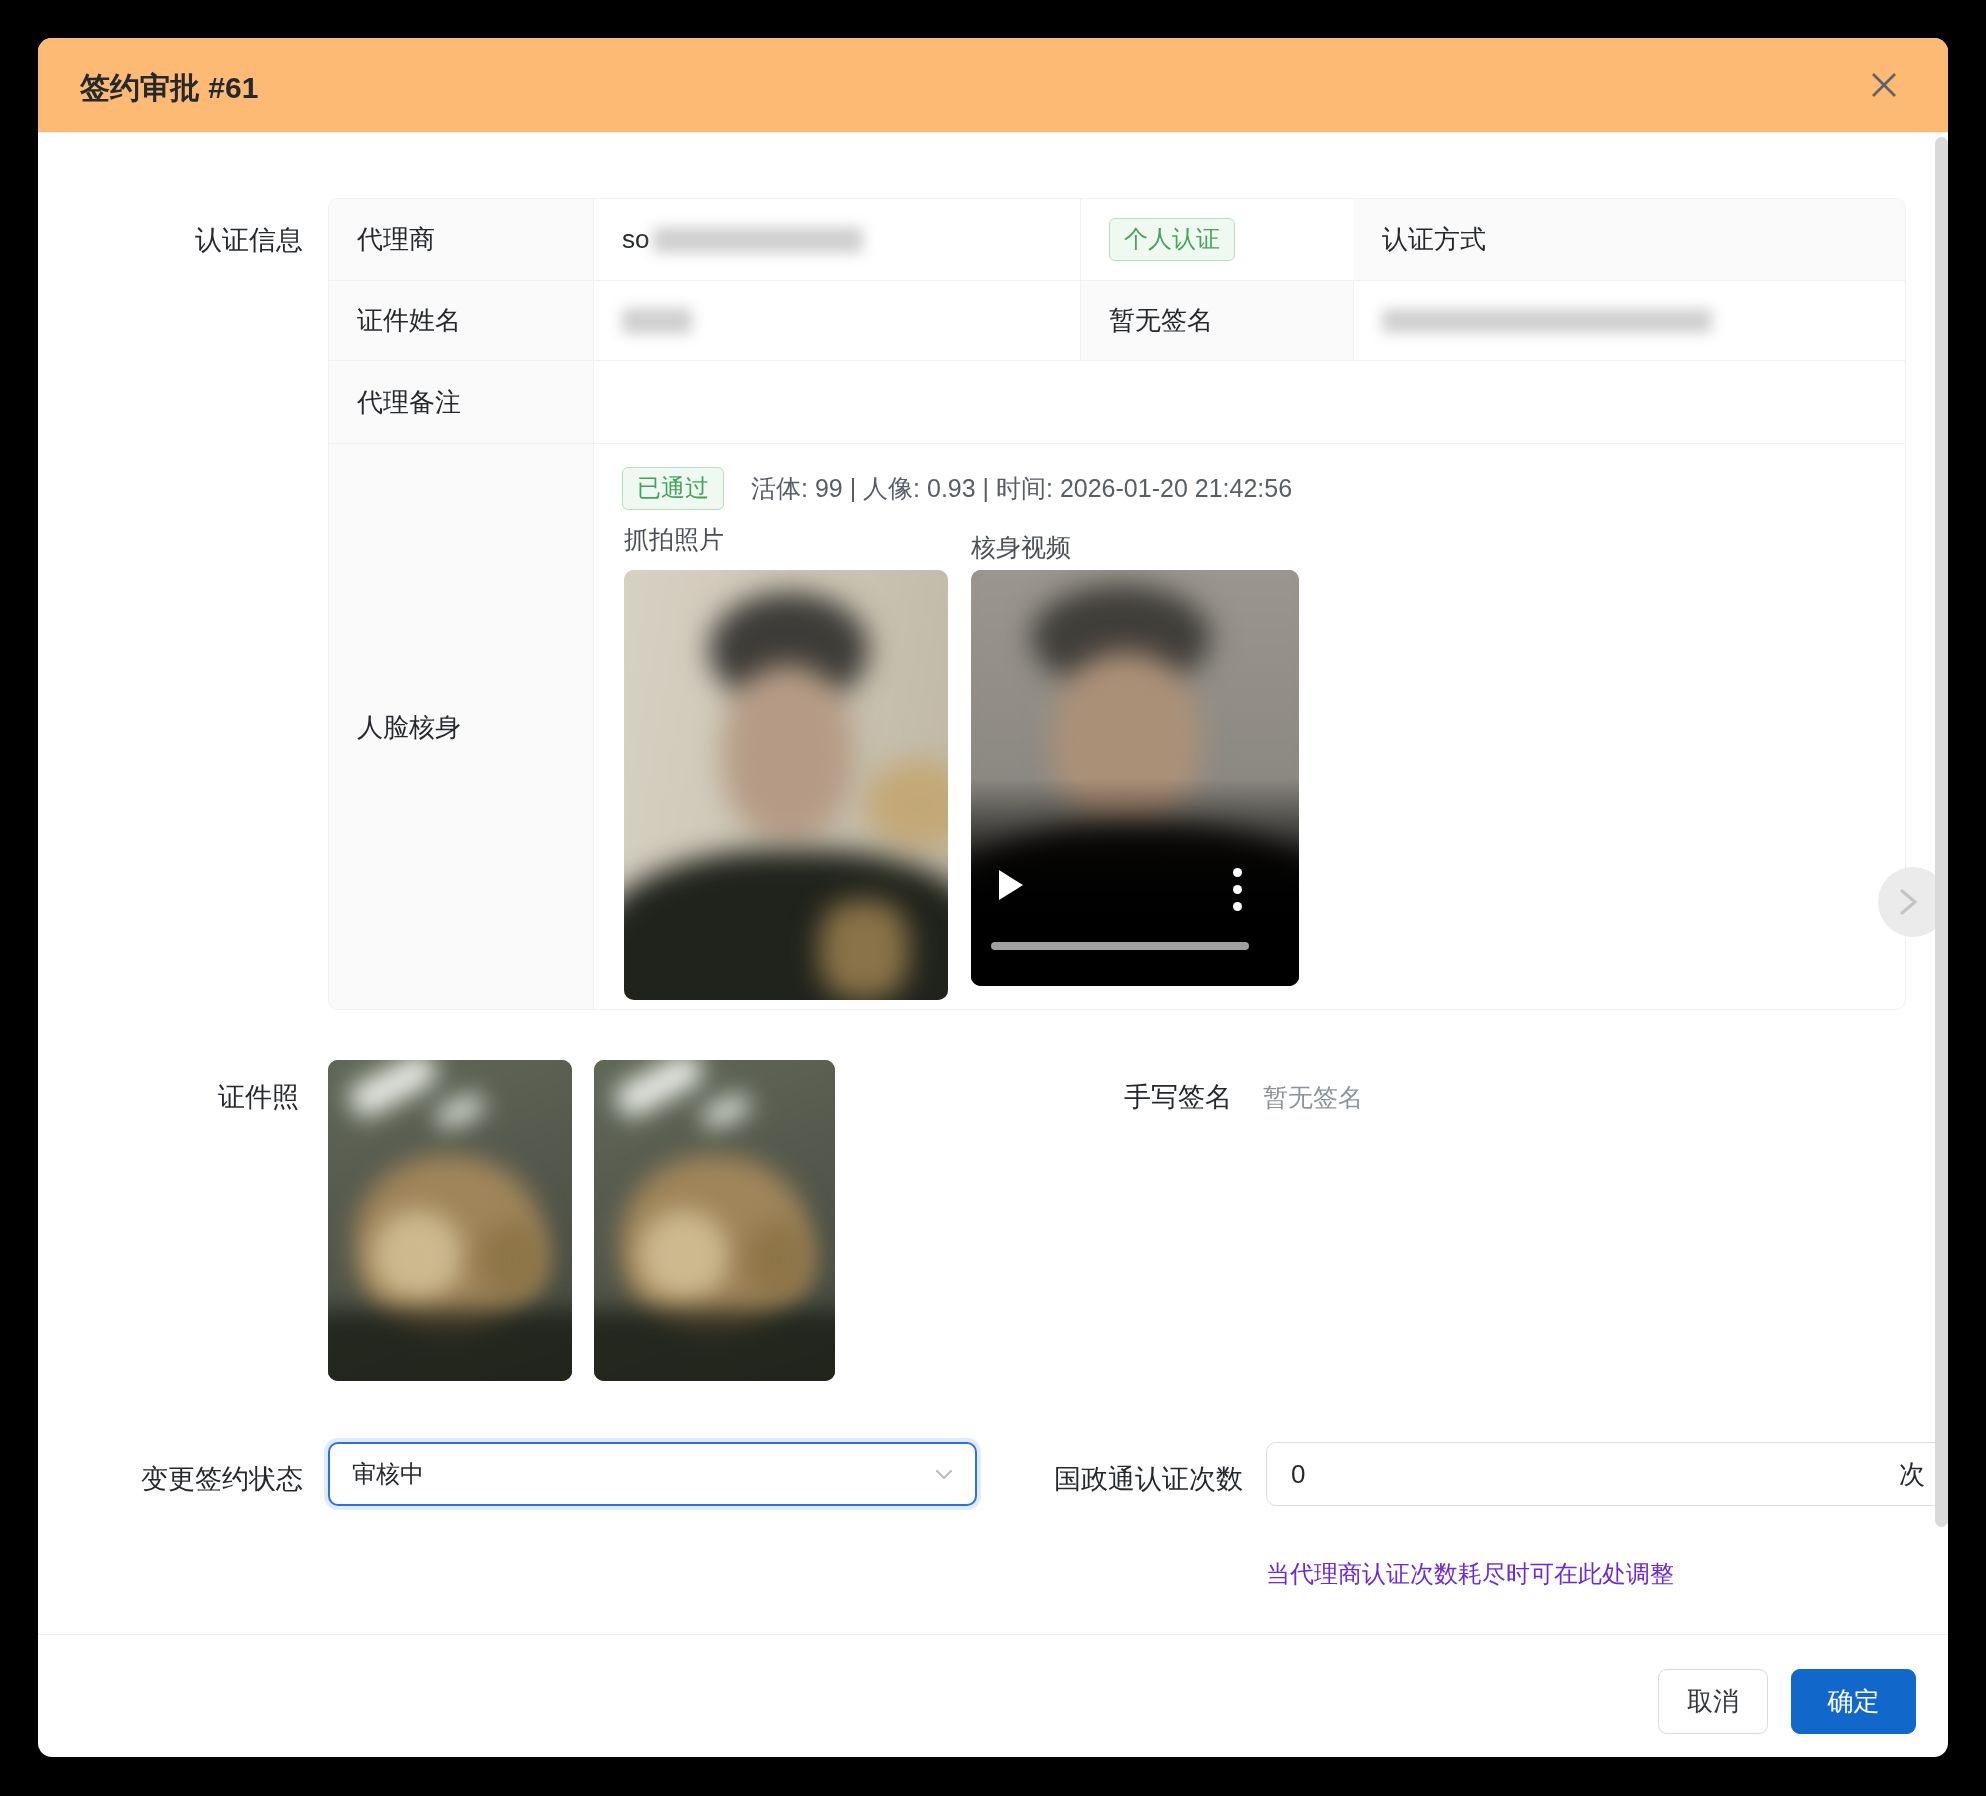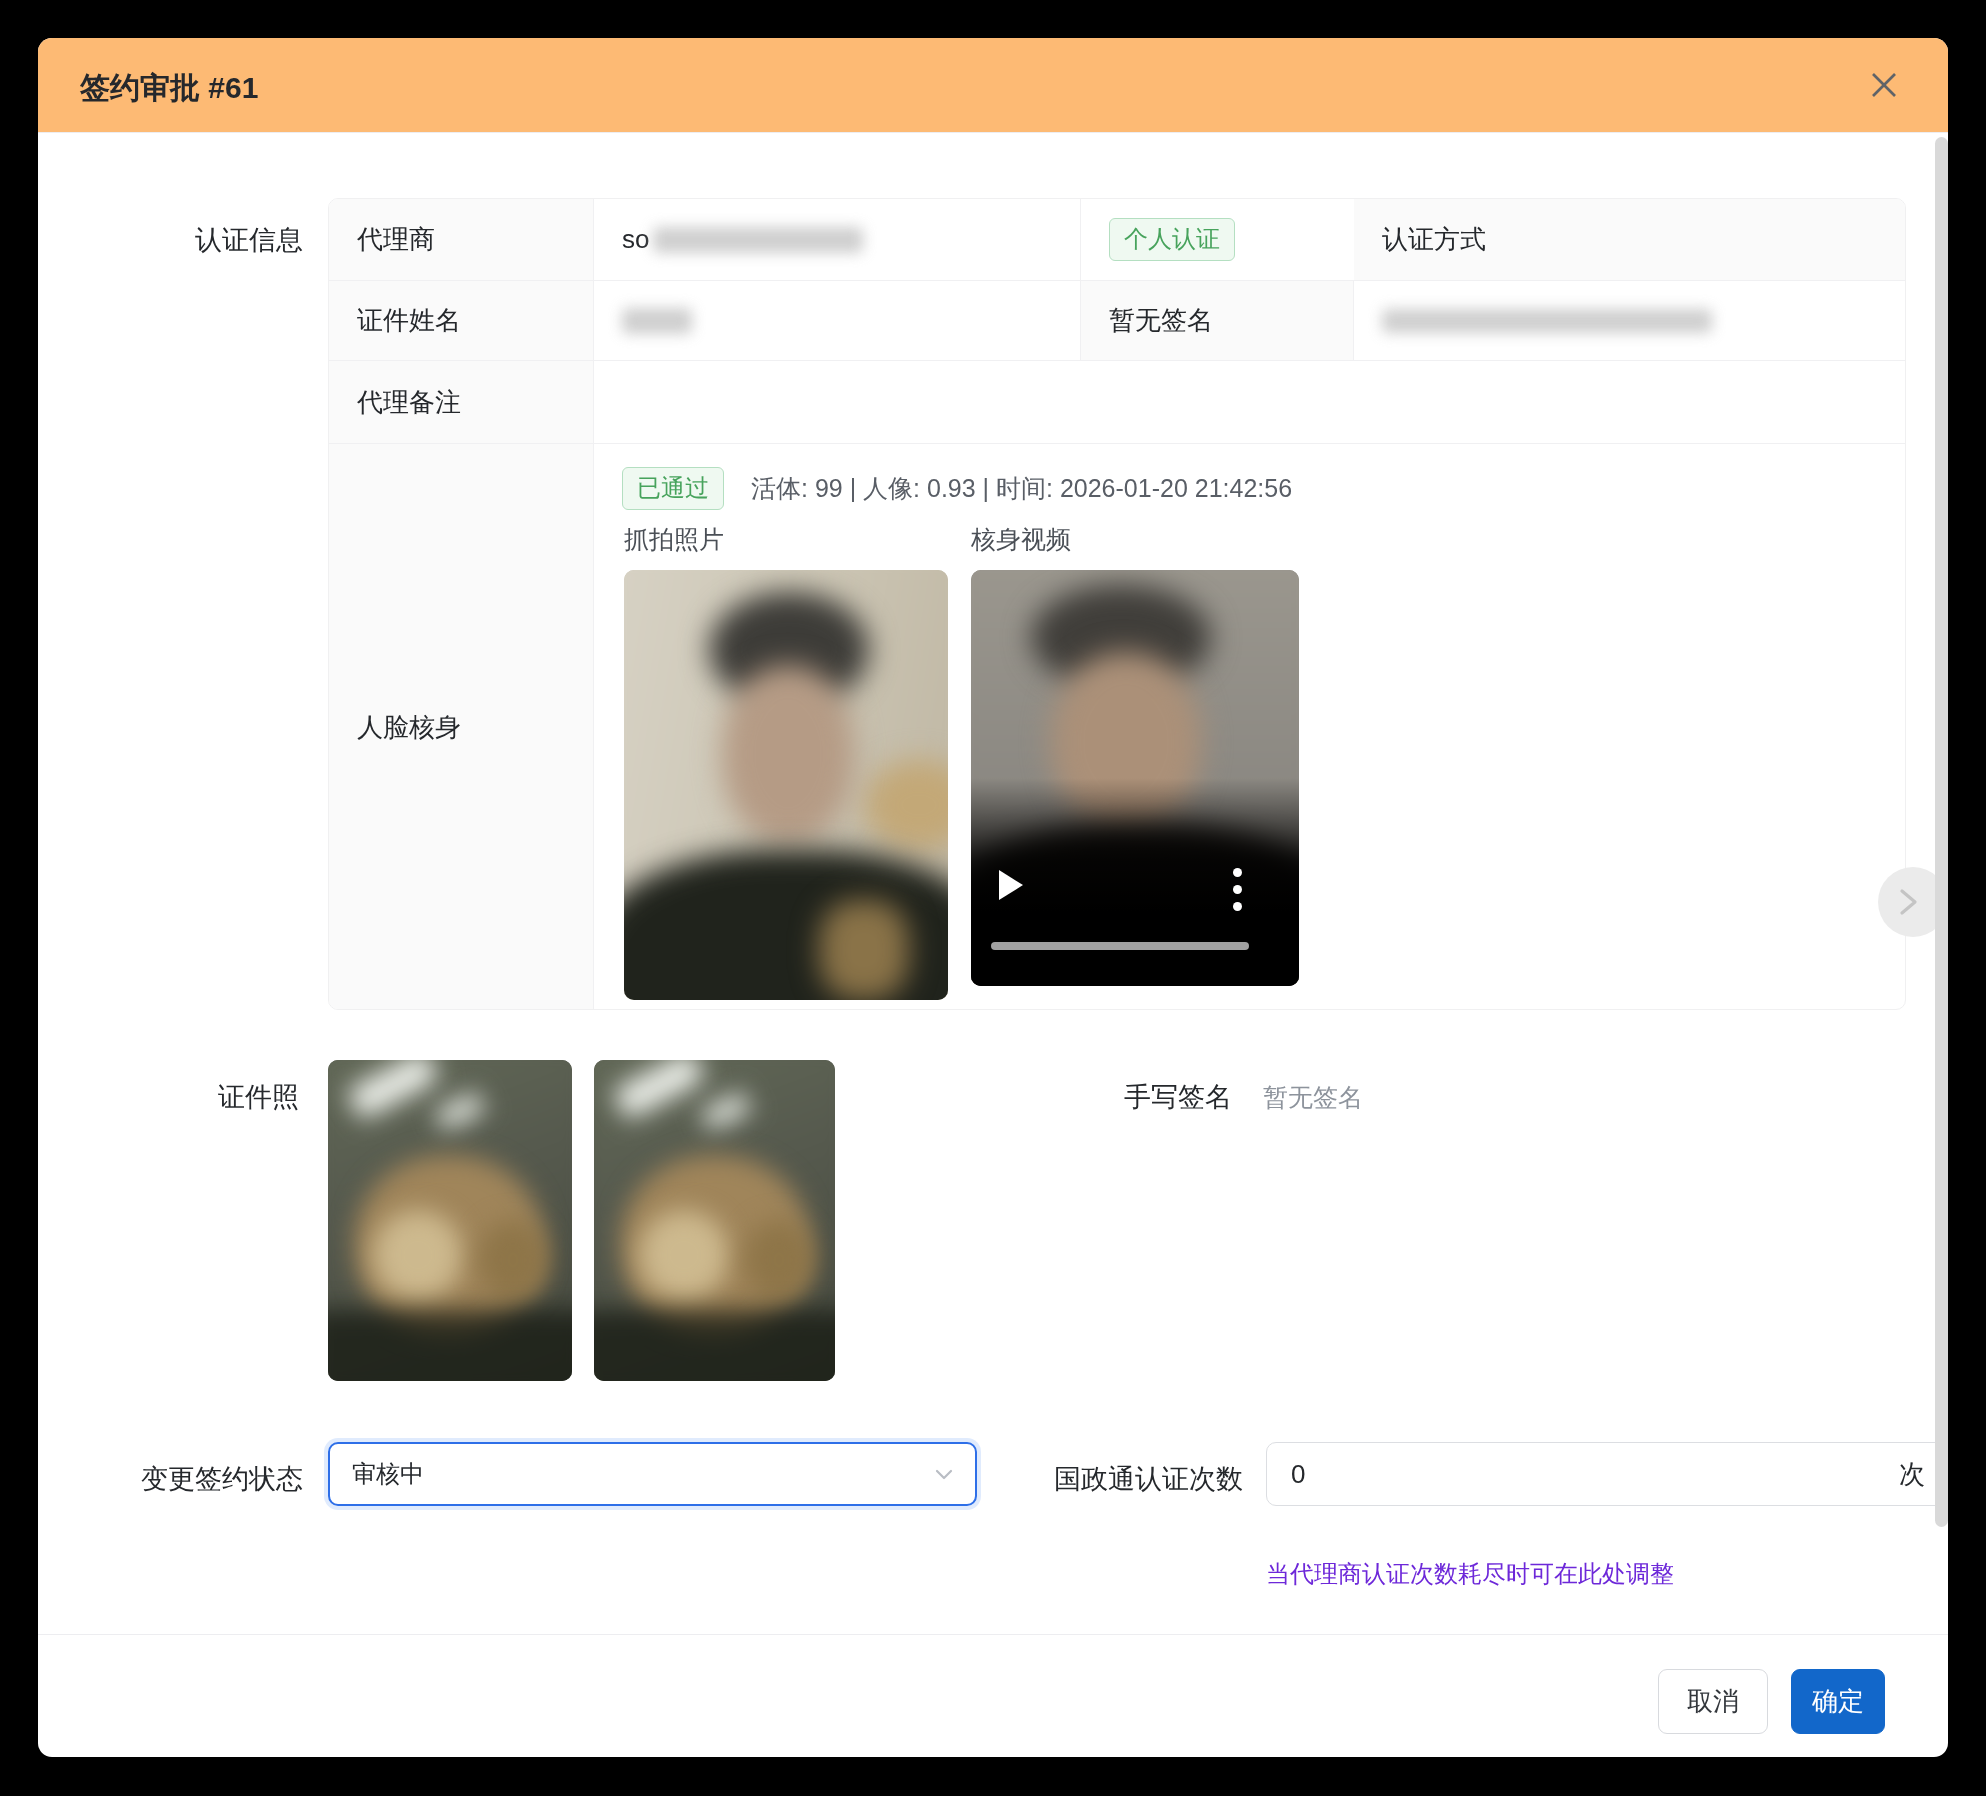--- a/index.html
+++ b/index.html
@@ -30,21 +30,21 @@
   .redact { display:inline-block; background:#bfbfbf; border-radius:5px; filter:blur(7px); opacity:.75; }
 
   .tag-green { display:inline-block; font-size:24px; color:#47a35c; background:#eff9f1; border:1px solid #b4dfc1; border-radius:6px; padding:6px 14px; line-height:1.2; }
 
   
   .face-cell { position:relative; grid-column:2 / 5; border-bottom:none; }
   .face-status { position:absolute; left:28px; top:23px; display:flex; align-items:center; gap:27px; white-space:nowrap; }
   .face-meta { font-size:25px; color:#595e66; }
   .media-label { position:absolute; font-size:25px; color:#4a4f56; top:79px; }
   .media-label.snap { left:30px; }
-  .media-label.video { left:377px; }
+  .media-label.video { left:377px;margin-top:8px; }
 
   .photo-box { position:absolute; border-radius:10px; overflow:hidden; }
   .photo-box .layer { position:absolute; filter:blur(14px); }
   .snapshot { left:30px; top:126px; width:324px; height:430px; background:#cdc7b8; }
   .videobox  { left:377px; top:126px; width:328px; height:416px; background:#8a8781; }
 
   
   .vid-overlay { position:absolute; left:0; top:0; width:100%; height:100%; background:linear-gradient(to bottom, rgba(0,0,0,0) 50%, rgba(0,0,0,.78) 70%, #000 82%); }
   .play-icon { position:absolute; left:28px; top:300px; width:0; height:0; border-left:24px solid #fff; border-top:15px solid transparent; border-bottom:15px solid transparent; }
   .kebab-icon { position:absolute; left:262px; top:298px; width:10px; }
@@ -64,21 +64,21 @@
   .select-value { font-size:24px; color:#25282c; flex:1; }
   .num-input-wrap { position:absolute; left:1228px; top:1404px; width:684px; height:64px; border:1px solid #dcdee2; border-radius:10px; background:#fff; display:flex; align-items:center; padding:0 24px; }
   .num-input { flex:1; border:none; outline:none; font-size:26px; color:#25282c; font-family:inherit; background:transparent; }
   .num-suffix { font-size:26px; color:#25282c; }
   .field-hint { position:absolute; left:1228px; top:1520px; font-size:24px; color:#6d28d9; }
 
   
   .modal-footer-line { position:absolute; left:0; top:1596px; width:100%; height:1px; background:#ededf0; }
   .btn { position:absolute; top:1631px; height:65px; border-radius:9px; font-size:26px; display:flex; align-items:center; justify-content:center; cursor:pointer; font-family:Liberation Sans, sans-serif; }
   .btn-cancel { left:1620px; width:110px; background:#fff; border:1px solid #d8dade; color:#33373c; }
-  .btn-confirm { left:1753px; width:94px; background:#1267ca; border:1px solid #1267ca; color:#fff; }
+  .btn-confirm { left:1753px; width:125px; background:#1267ca; border:1px solid #1267ca; color:#fff; }
 </style>
 </head>
 <body>
 
 <div class="modal">
 
   <div class="modal-header">
     <div class="modal-title">签约审批 #61</div>
     <div class="close-btn">
       <svg width="30" height="30" viewBox="0 0 30 30">

